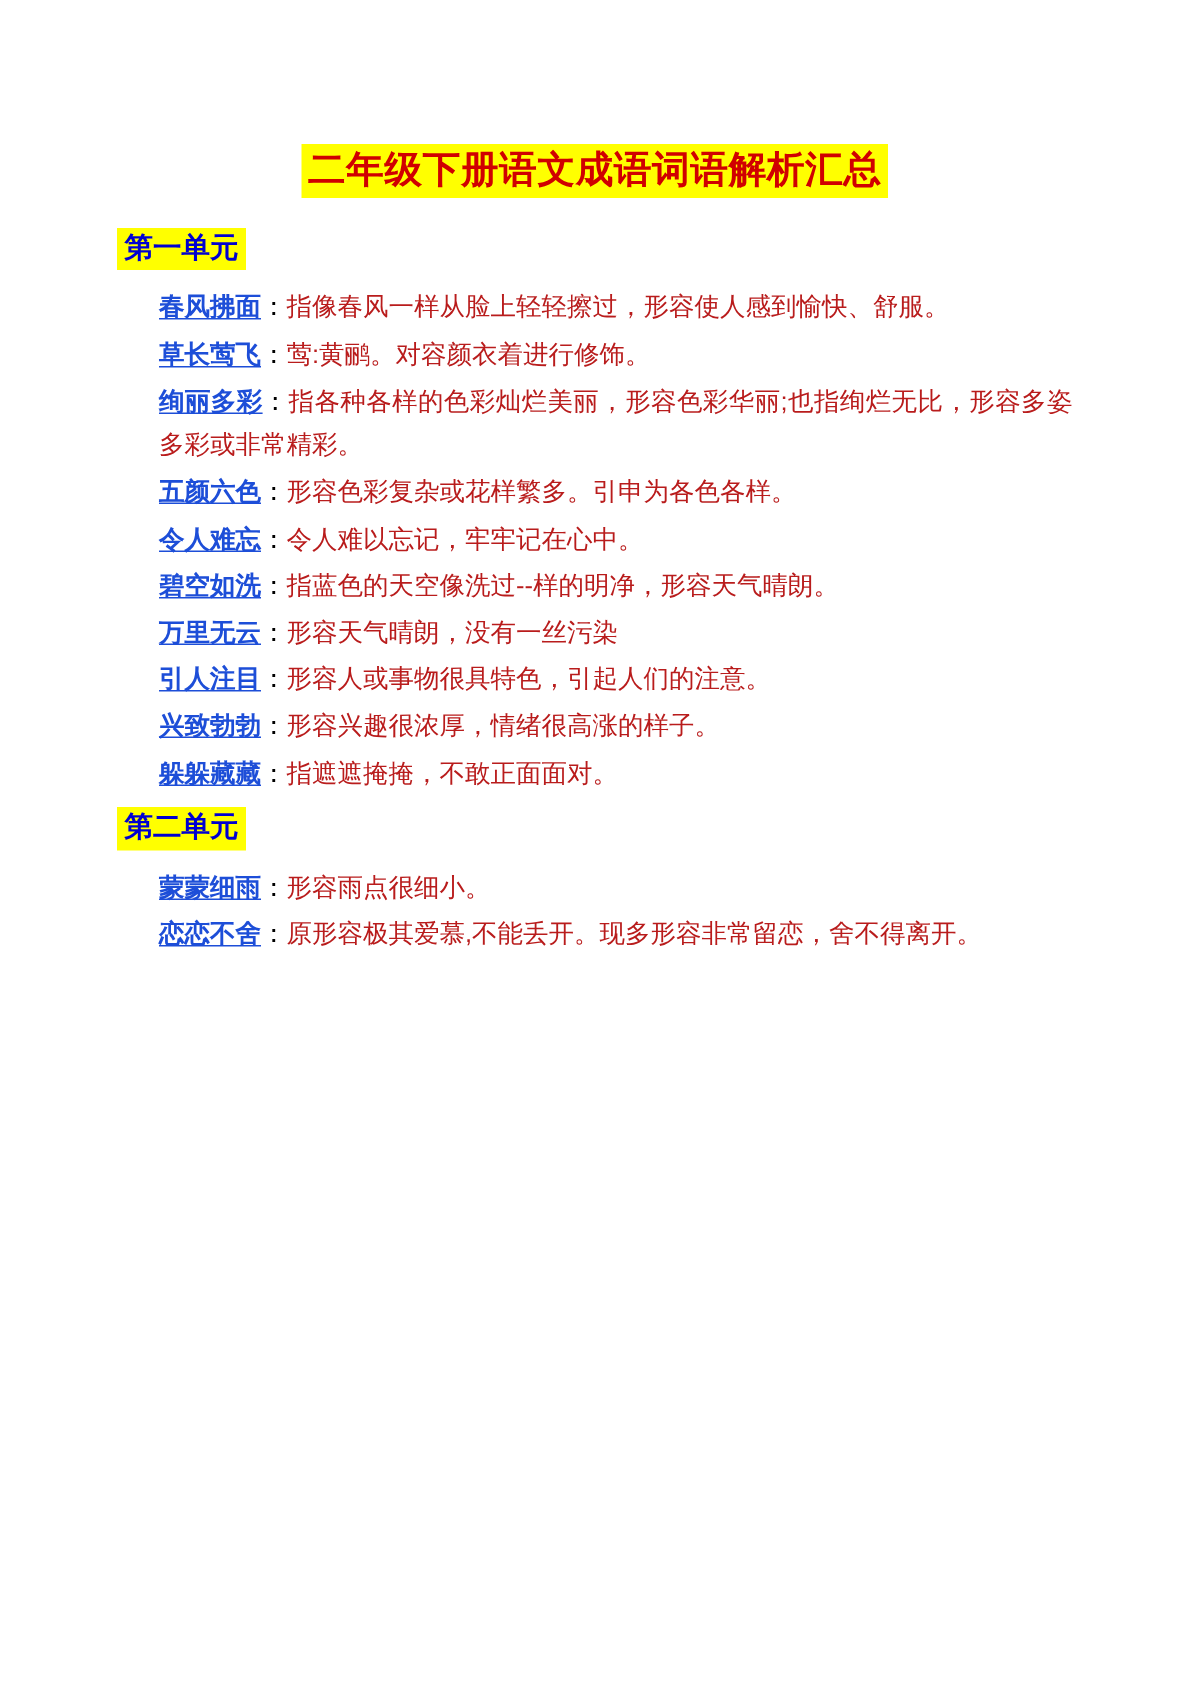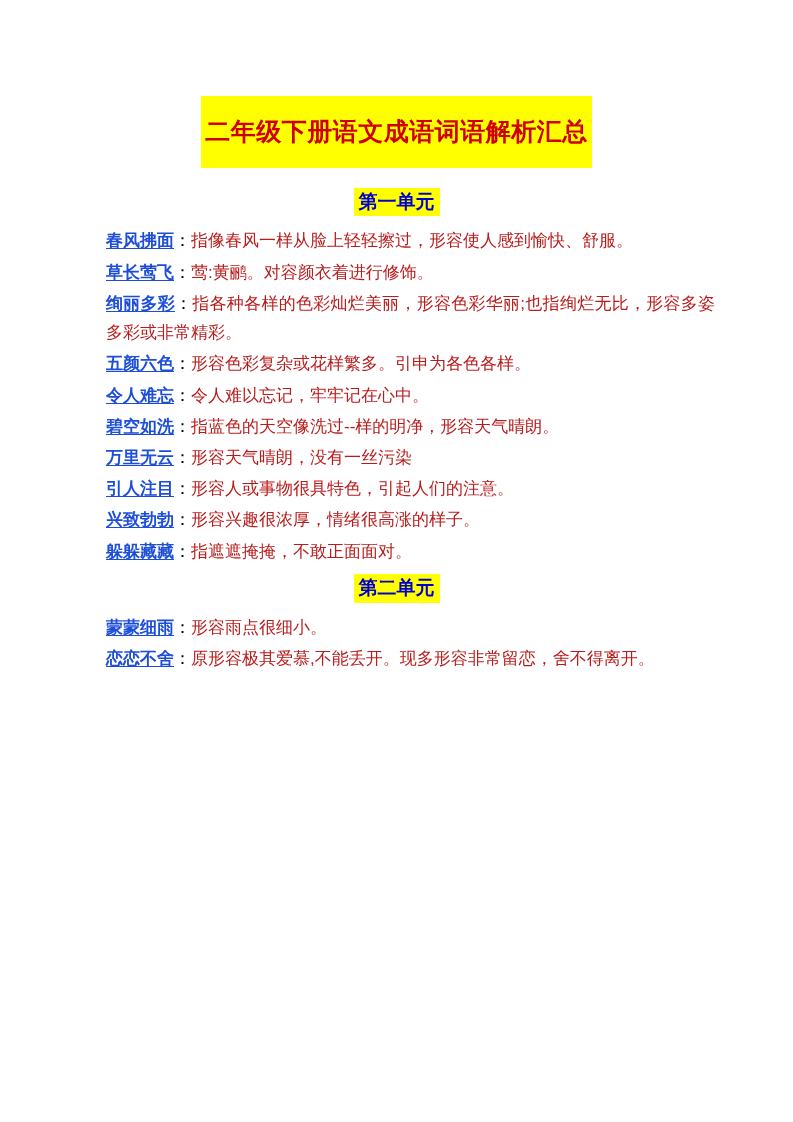--- a/index.html
+++ b/index.html
@@ -21,30 +21,30 @@
     height: 1122px;
     padding: 96px 78px 60px 78px;
   }
   .doc-title {
     text-align: right;
     font-size: 25px;
     font-weight: bold;
     color: #d00000;
     background: #ffff00;
     display: inline-block;
-    padding: 19px 4px;
+    padding: 1px 4px;
     line-height: 1.35;
     letter-spacing: 0.5px;
   }
   .title-wrap {
     text-align: center;
     margin-bottom: 20px;
   }
   .unit-wrap {
-    text-align: center;
+    text-align: left;
     margin: 8px 0 10px 0;
   }
   .unit-heading {
     display: inline-block;
     font-size: 19px;
     font-weight: bold;
     color: #0000d0;
     background: #ffff00;
     padding: 1px 5px;
     line-height: 1.4;

